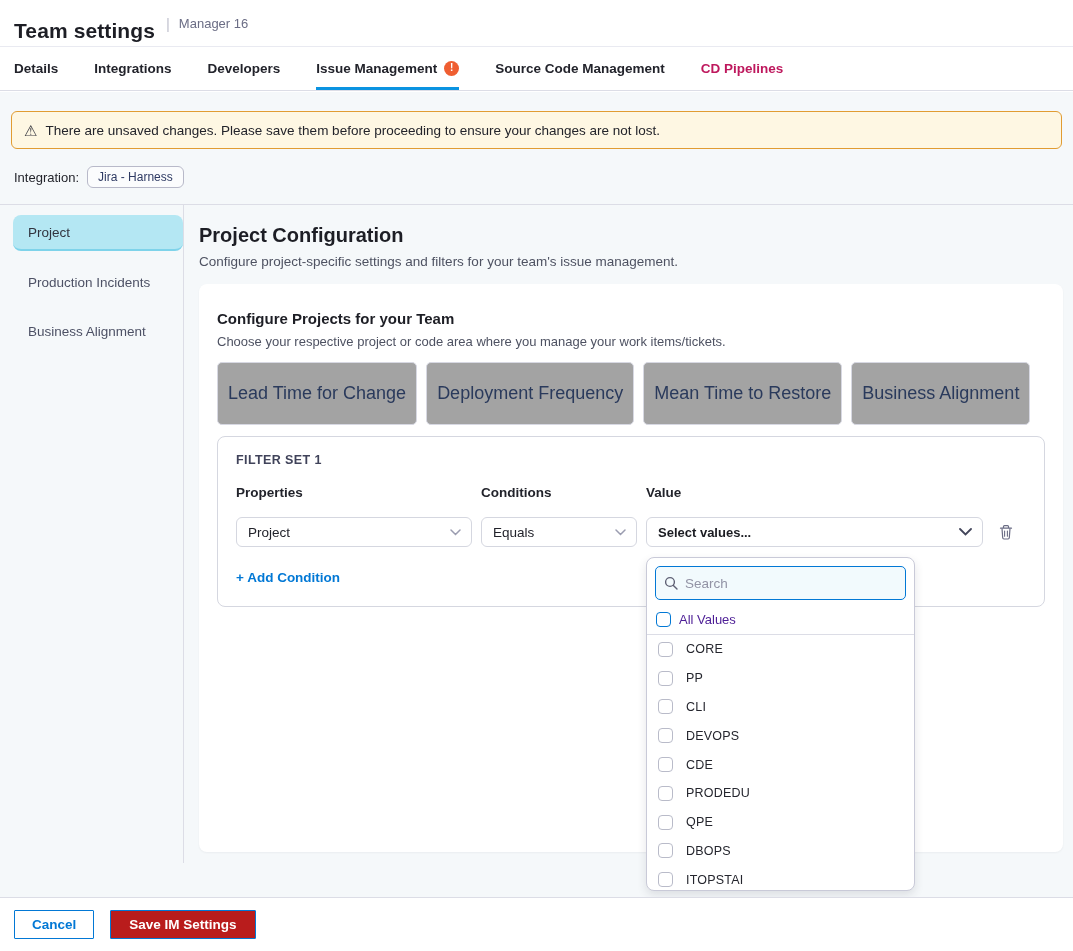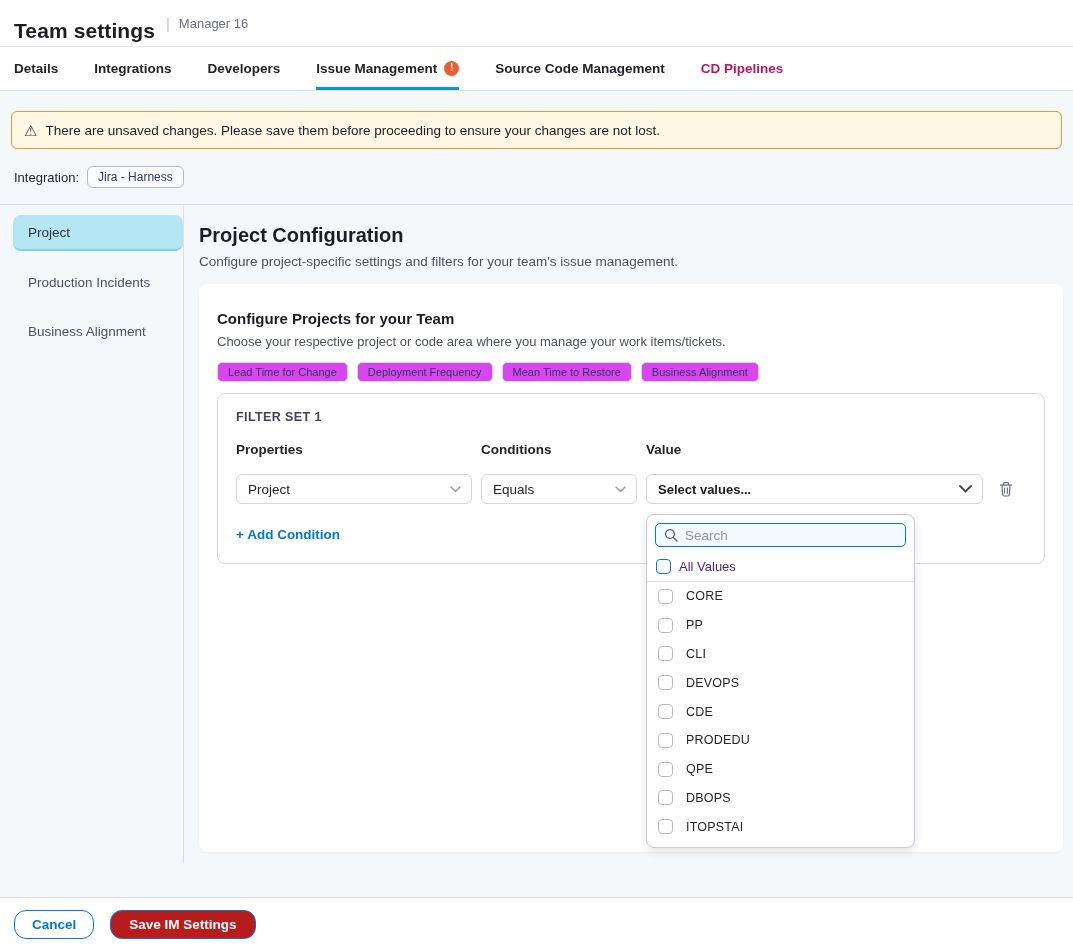--- a/index.html
+++ b/index.html
@@ -36,52 +36,52 @@
   .nav-item.selected { background:#B4E7F3; border-bottom:2px solid #7ED3EA; color:#31343F; }
 
   
   .main { flex:1; padding:14px 10px 0 15px; }
   .main h1 { font-size:20px; font-weight:700; color:#1D1E25; margin-top:5px; }
   .main .msub { font-size:13.5px; color:#4E5262; margin-top:7px; }
   .card { margin-top:15px; background:#fff; border-radius:8px; height:568px; padding:26px 18px 0 18px; box-shadow:0 1px 2px rgba(40,41,61,.05); }
   .card h2 { font-size:15px; font-weight:700; color:#1D1E25; }
   .card .csub { font-size:13px; color:#4E5262; margin-top:7px; }
   .chips { display:flex; gap:9px; margin-top:13px; }
-  .chip { font-size:11px; color:#2A3A5C; background:#d946ef; border:1px solid #D7D8E2; border-radius:5px; padding:3px 10px; }
+  .chip { font-size:18px; color:#2A3A5C; background:#a3a3a3; border:1px solid #D7D8E2; border-radius:5px; padding:20px 10px; }
 
   
   .filter-box { margin-top:11px; border:1px solid #D5D7E0; border-radius:8px; height:171px; padding:16px 18px; }
   .fs-title { font-size:12.5px; font-weight:700; color:#40435A; letter-spacing:.4px; }
   .f-grid { display:grid; grid-template-columns:236px 156px 337px 34px; column-gap:9px; margin-top:18px; }
   .f-head { font-size:13.5px; font-weight:700; color:#22232B; }
   .f-row { display:grid; grid-template-columns:236px 156px 337px 34px; column-gap:9px; margin-top:17px; align-items:center; }
   .select { height:30px; background:#fff; border:1px solid #D5D7E0; border-radius:6px; display:flex; align-items:center; justify-content:space-between; padding:0 10px 0 11px; cursor:pointer; }
   .select .sel-text { font-size:13.5px; color:#22232B; }
   .select.value-sel .sel-text { font-weight:700; font-size:13px; color:#1B1C22; }
   .trash-btn { width:28px; height:28px; display:flex; align-items:center; justify-content:center; cursor:pointer; }
   .add-cond { margin-top:23px; font-size:13.5px; font-weight:700; color:#0278D5; cursor:pointer; display:inline-block; }
 
   
   .value-cell { position:relative; }
   .dropdown { position:absolute; top:40px; left:0; width:269px; height:334px; background:#fff; border:1px solid #C9CAD8; border-radius:8px; box-shadow:0 4px 10px rgba(40,41,61,.12); overflow:hidden; z-index:10; }
-  .dd-search { margin:8px; height:24px; border:1.5px solid #0278D5; border-radius:5px; background:#F2FAFD; display:flex; align-items:center; padding:0 8px; gap:7px; }
+  .dd-search { margin:8px; height:34px; border:1.5px solid #0278D5; border-radius:5px; background:#F2FAFD; display:flex; align-items:center; padding:0 8px; gap:7px; }
   .dd-search input { border:none; outline:none; background:transparent; font-size:13.5px; color:#22232B; width:100%; font-family:"Liberation Sans", sans-serif; }
   .dd-search input::placeholder { color:#9293A5; }
   .dd-all { display:flex; align-items:center; gap:8px; padding:4px 8px 7px 9px; cursor:pointer; }
   .dd-all .lbl { font-size:13px; color:#4c1d95; }
   .dd-divider { border-top:1px solid #DCDDE6; }
   .dd-item { height:28.8px; display:flex; align-items:center; gap:13px; padding-left:11px; cursor:pointer; }
   .dd-item .lbl { font-size:12.5px; font-weight:500; color:#25262E; letter-spacing:.2px; }
   .cbx { width:15px; height:15px; border-radius:4px; background:#fff; flex:0 0 auto; }
   .cbx.blue { border:1.5px solid #0278D5; }
   .cbx.gray { border:1px solid #B9BBC9; }
 
   
   .footer { position:absolute; left:0; right:0; bottom:0; height:54px; background:#fff; border-top:1px solid #DCDDE6; display:flex; align-items:center; padding:0 14px; gap:16px; }
-  .btn { height:29px; border-radius:12px; font-size:13.5px; font-weight:700; display:flex; align-items:center; justify-content:center; cursor:pointer; font-family:"Liberation Sans", sans-serif; }
+  .btn { height:29px; border-radius:1px; font-size:13.5px; font-weight:700; display:flex; align-items:center; justify-content:center; cursor:pointer; font-family:"Liberation Sans", sans-serif; }
   .btn-outline { background:#fff; border:1px solid #0278D5; color:#0278D5; padding:0 17px; }
   .btn-primary { background:#b91c1c; border:1px solid #0278D5; color:#fff; padding:0 18px; }
 
   svg { display:block; }
 </style>
 </head>
 <body>
 
 <div class="page">
 

